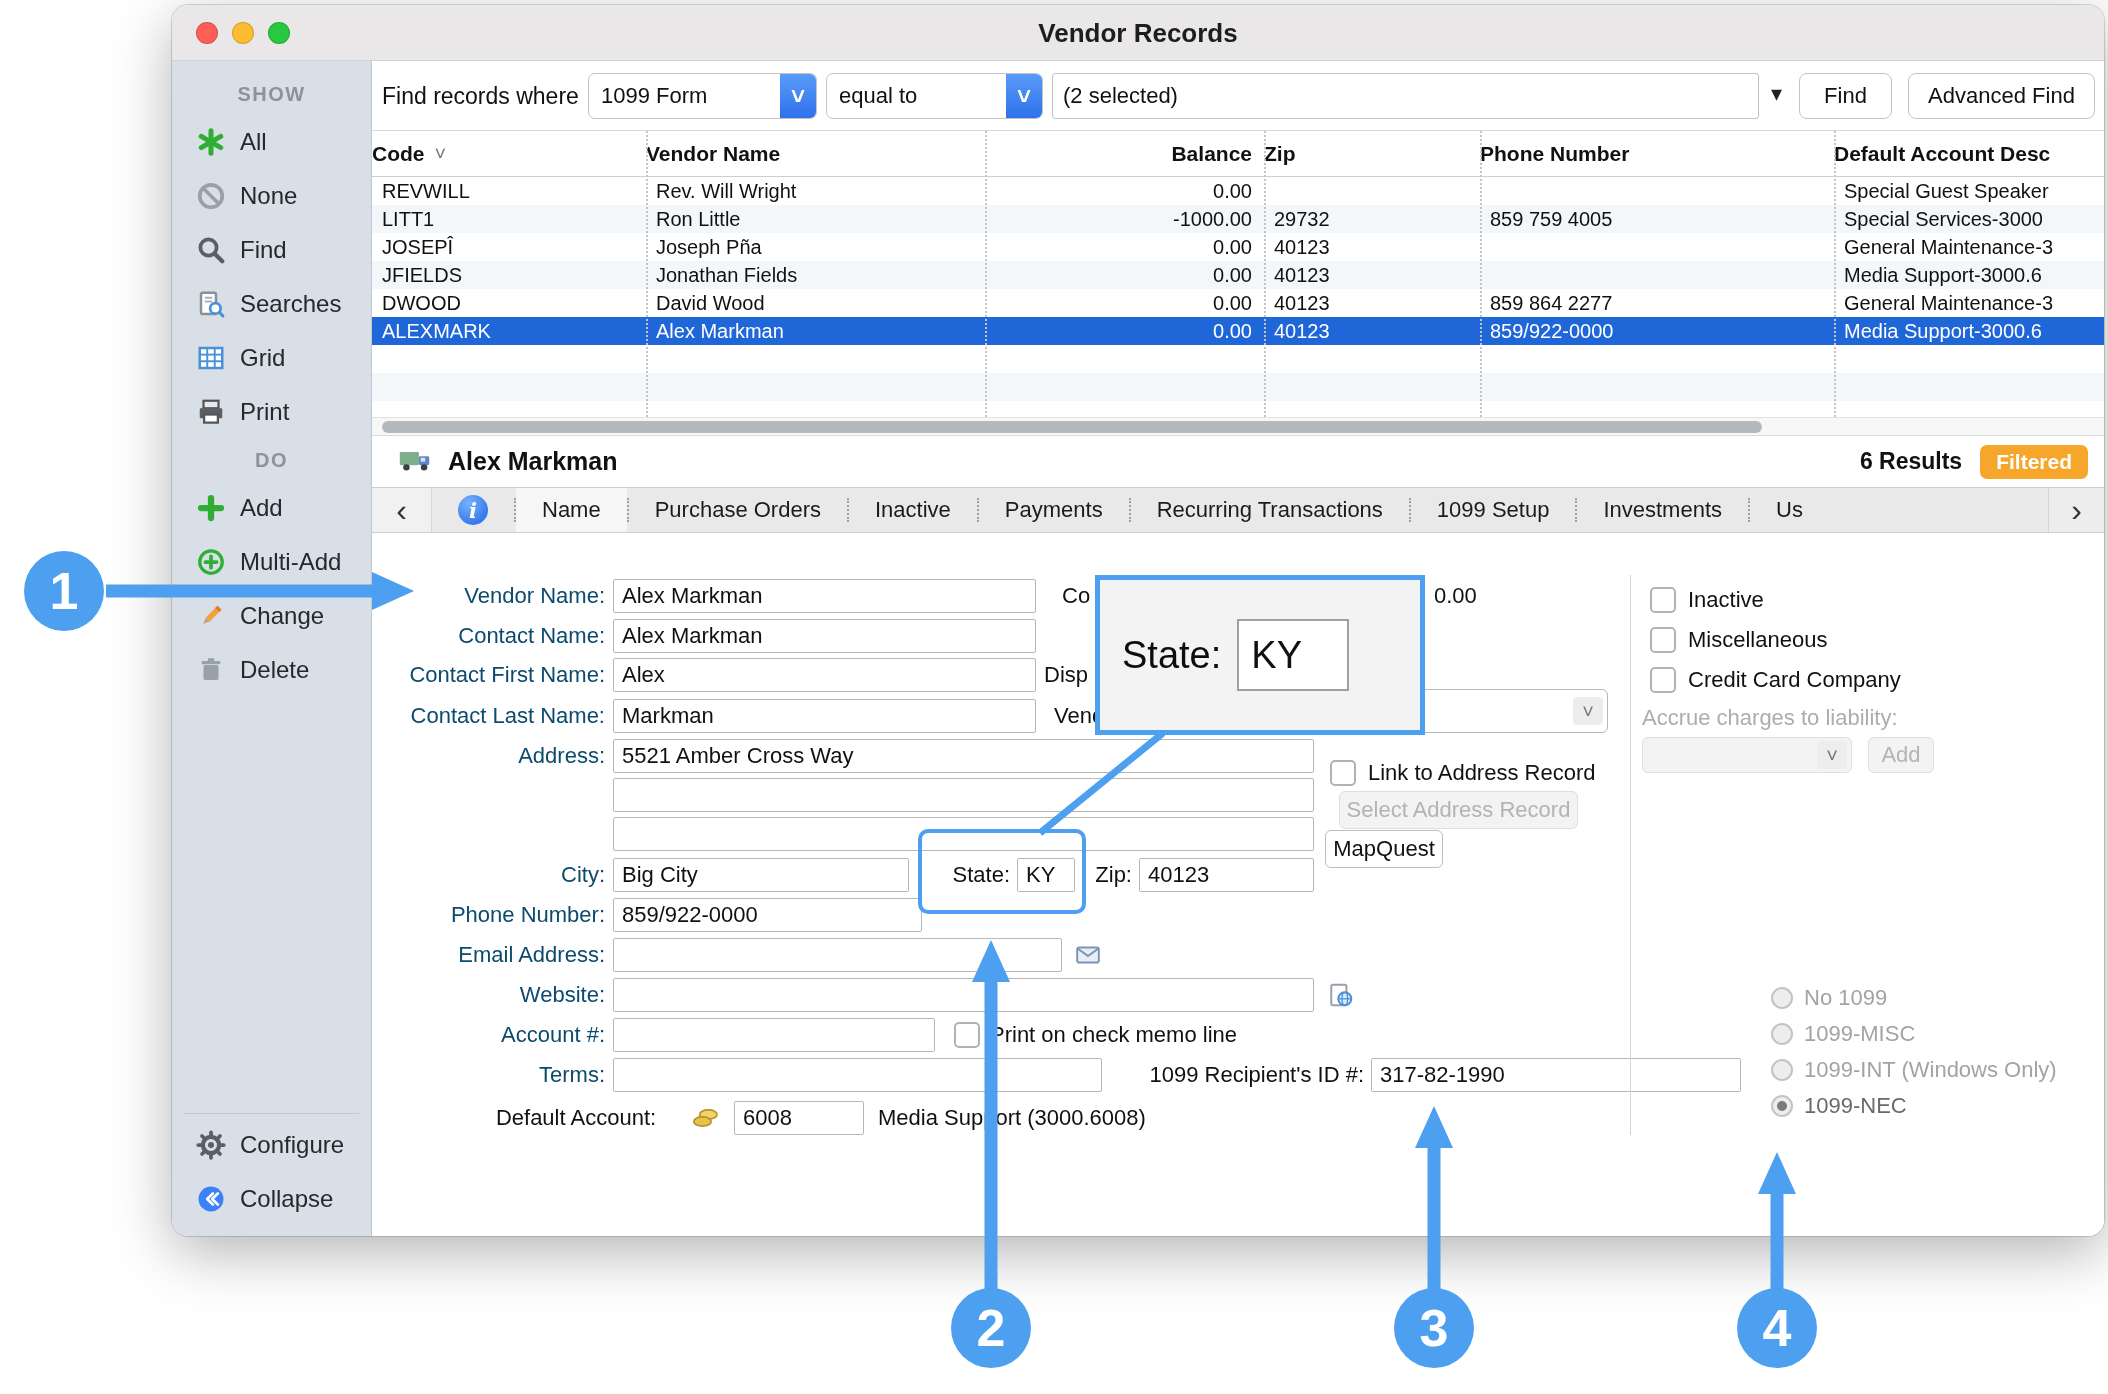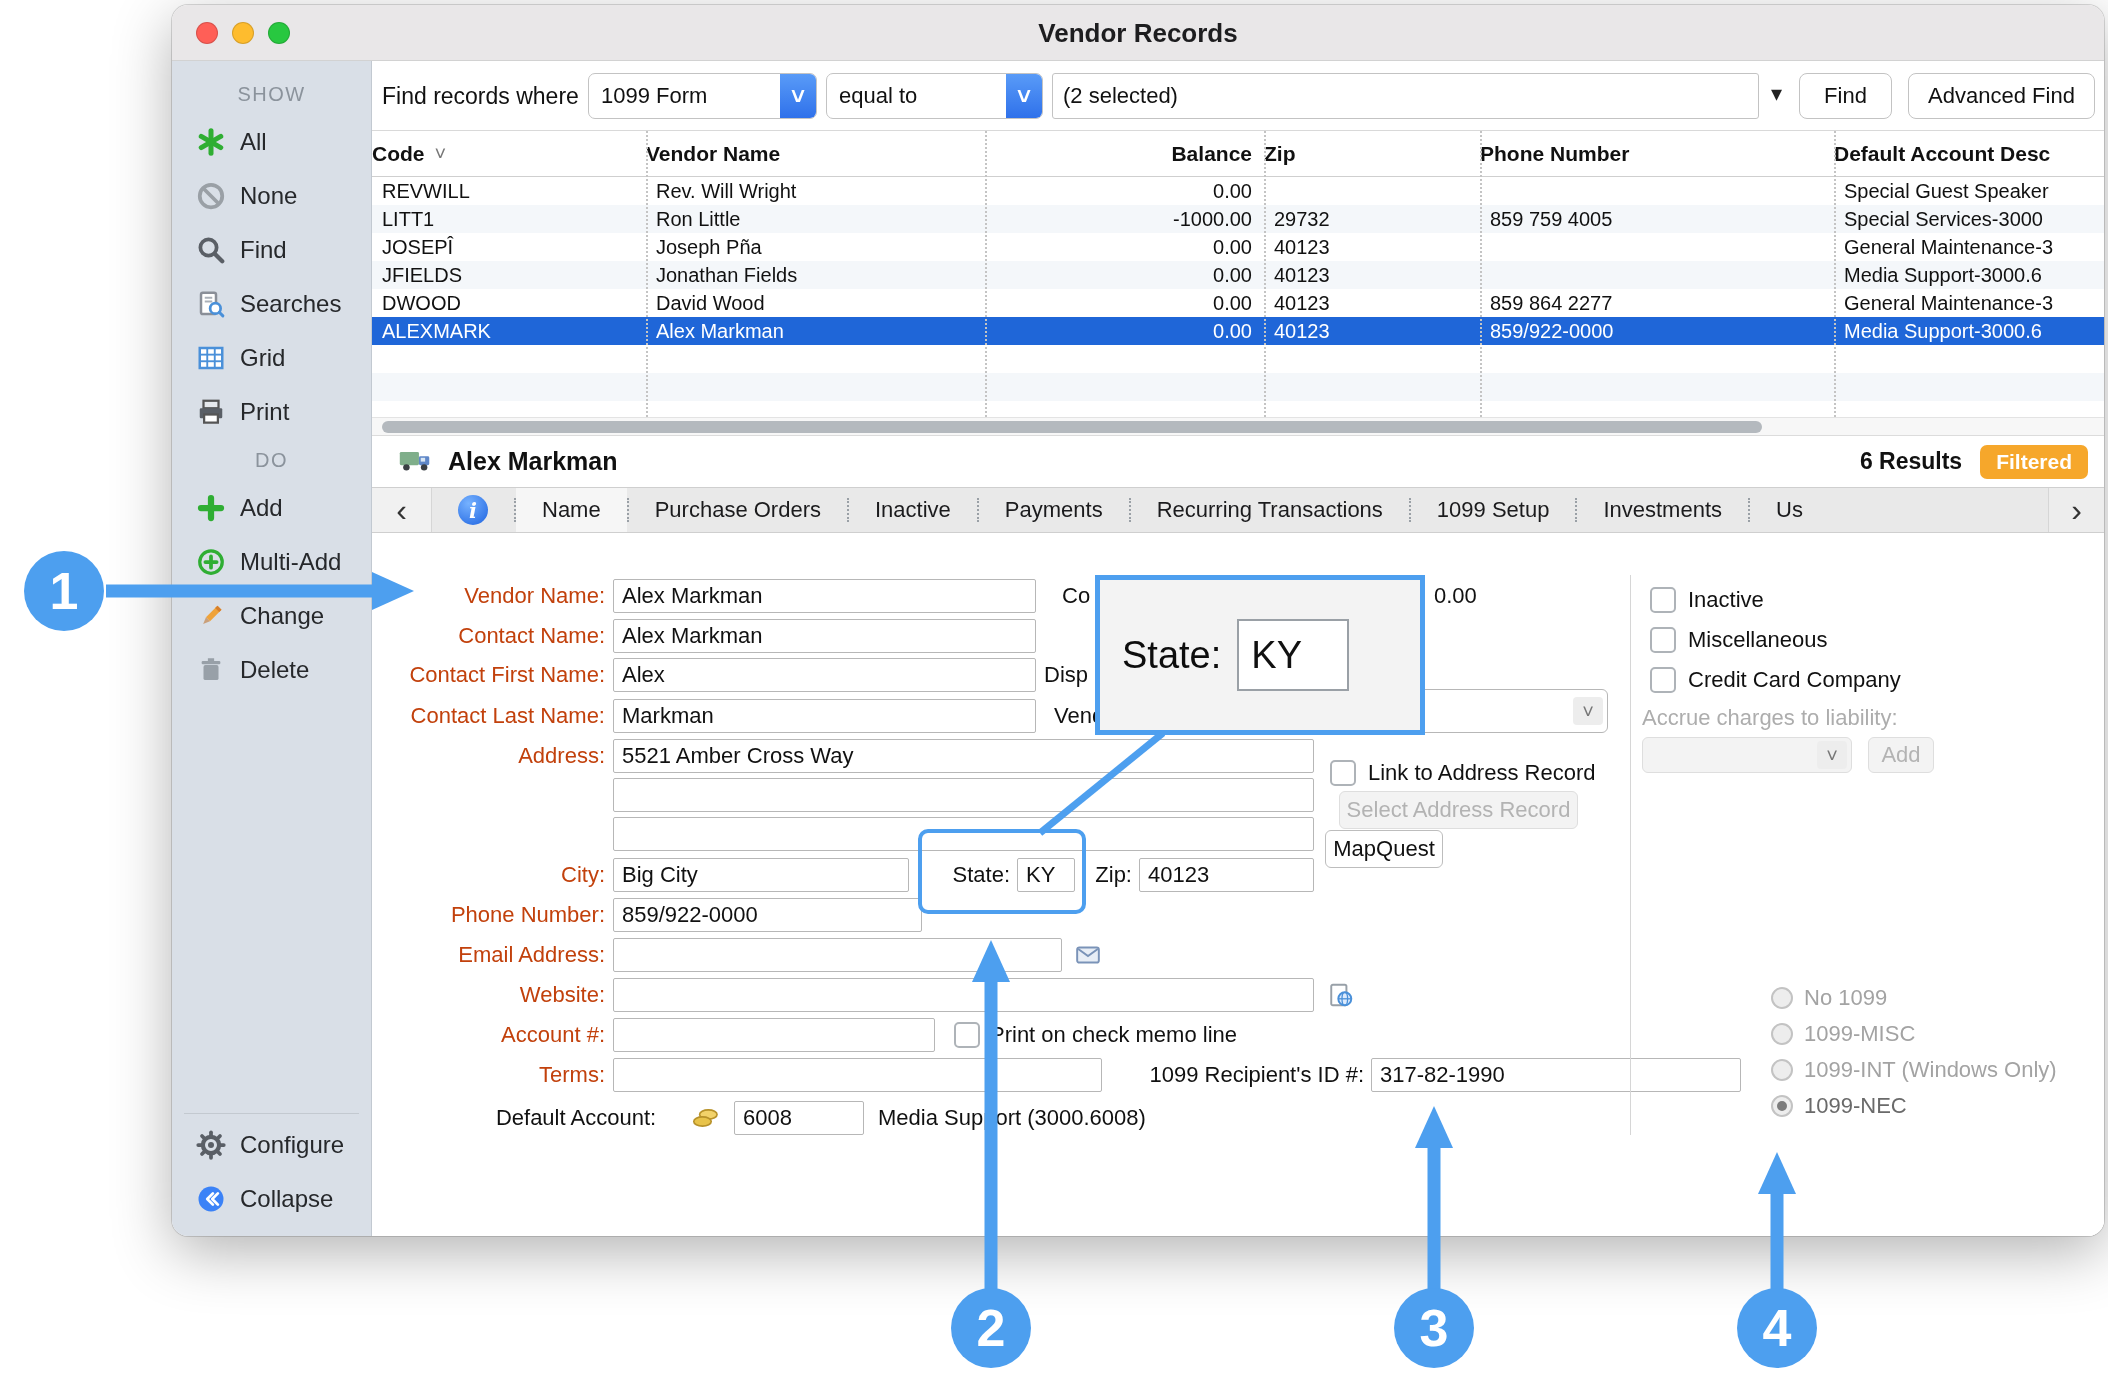--- a/index.html
+++ b/index.html
@@ -8,21 +8,21 @@
   #canvas{position:relative;width:2108px;height:1394px;overflow:hidden;background:#fff}
 
   .window{position:absolute;left:172px;top:5px;width:1932px;height:1231px;background:#fff;
     border-radius:16px;overflow:hidden;box-shadow:0 16px 60px rgba(0,0,0,.30),0 0 0 1px rgba(0,0,0,.14);z-index:1}
   .titlebar{position:absolute;left:0;top:0;right:0;height:56px;background:#e9e7e8;border-bottom:1px solid #d2d2d2}
   .title{text-align:center;line-height:56px;font-size:26px;font-weight:bold;color:#1d1d1f}
   .tl{position:absolute;top:17px;width:22px;height:22px;border-radius:50%;border:1px solid rgba(0,0,0,.15)}
 
   .sidebar{position:absolute;left:0;top:56px;bottom:0;width:200px;background:#d9dfe7;border-right:1px solid #c2c9d1;
     display:flex;flex-direction:column;padding-top:12px}
-  .side-h{height:42px;line-height:42px;text-align:center;color:#8b939c;font-weight:normal;font-size:20px;letter-spacing:1.5px}
+  .side-h{height:42px;line-height:42px;text-align:center;color:#8b939c;font-weight:bold;font-size:20px;letter-spacing:1.5px}
   .side-item{height:54px;display:flex;align-items:center;padding-left:24px;gap:14px;font-size:24px;color:#26282b;cursor:default}
   .sicon{width:30px;height:30px;flex:none;display:flex;align-items:center;justify-content:center}
   .side-spacer{flex:1}
   .side-div{height:1px;background:#c3c9d0;margin:4px 12px}
   .side-bottom{padding-bottom:10px}
 
   .main{position:absolute;left:200px;top:56px;right:0;bottom:0;background:#fff}
 
   .findbar{position:absolute;left:0;top:0;right:0;height:70px;border-bottom:1px solid #d9d9d9;background:#fff}
   .fb-label{position:absolute;left:10px;height:70px;line-height:70px;font-size:23px}
@@ -69,21 +69,21 @@
   .tab-nav{width:60px;display:flex;align-items:center;justify-content:center;font-size:32px;color:#333;
     background:#f1f1f1;border-right:1px solid #d6d6d6;flex:none}
   .tab-fwd{position:absolute;right:0;top:427px;width:56px;height:44px;display:flex;align-items:center;
     justify-content:center;font-size:32px;color:#333;background:#ededed;border-left:1px solid #d6d6d6}
   .info-seg{display:flex;align-items:center;padding:0 26px}
   .info-circle{width:30px;height:30px;border-radius:50%;background:radial-gradient(circle at 35% 28%,#76b2ff,#1e63e0);
     color:#fff;display:flex;align-items:center;justify-content:center;
     font-family:"DejaVu Serif",serif;font-style:italic;font-weight:bold;font-size:21px}
 
   .form{position:absolute;left:0;right:0;top:472px;bottom:0;background:#fff;font-size:22px}
-  .lab{position:absolute;left:0;width:233px;text-align:right;height:34px;line-height:34px;color:#c2410c;white-space:nowrap}
+  .lab{position:absolute;left:0;width:233px;text-align:right;height:34px;line-height:34px;color:#0c4a6e;white-space:nowrap}
   .txt{position:absolute;height:34px;line-height:34px;white-space:nowrap;overflow:hidden}
   .inp{position:absolute;height:34px;border:1px solid #b7b7b7;border-radius:2px;font-size:22px;padding:0 8px;
     font-family:inherit;background:#fff;color:#111}
   .cb{position:absolute;width:26px;height:26px;background:#fff;border:2px solid #aeb3b8;border-radius:5px}
   .gray{color:#adadad}
   .vdiv{position:absolute;width:0;border-left:1px solid #d6d6d6}
   .radio{position:absolute;width:22px;height:22px;border-radius:50%;background:#ededed;border:2px solid #c3c3c3}
   .radio.on::after{content:"";position:absolute;left:4px;top:4px;width:10px;height:10px;border-radius:50%;background:#7c7c7c}
   .rlabel{position:absolute;height:26px;line-height:26px;font-size:22px;color:#a3a3a3;white-space:nowrap}
   .rlabel.dark{color:#6a6a6a}

